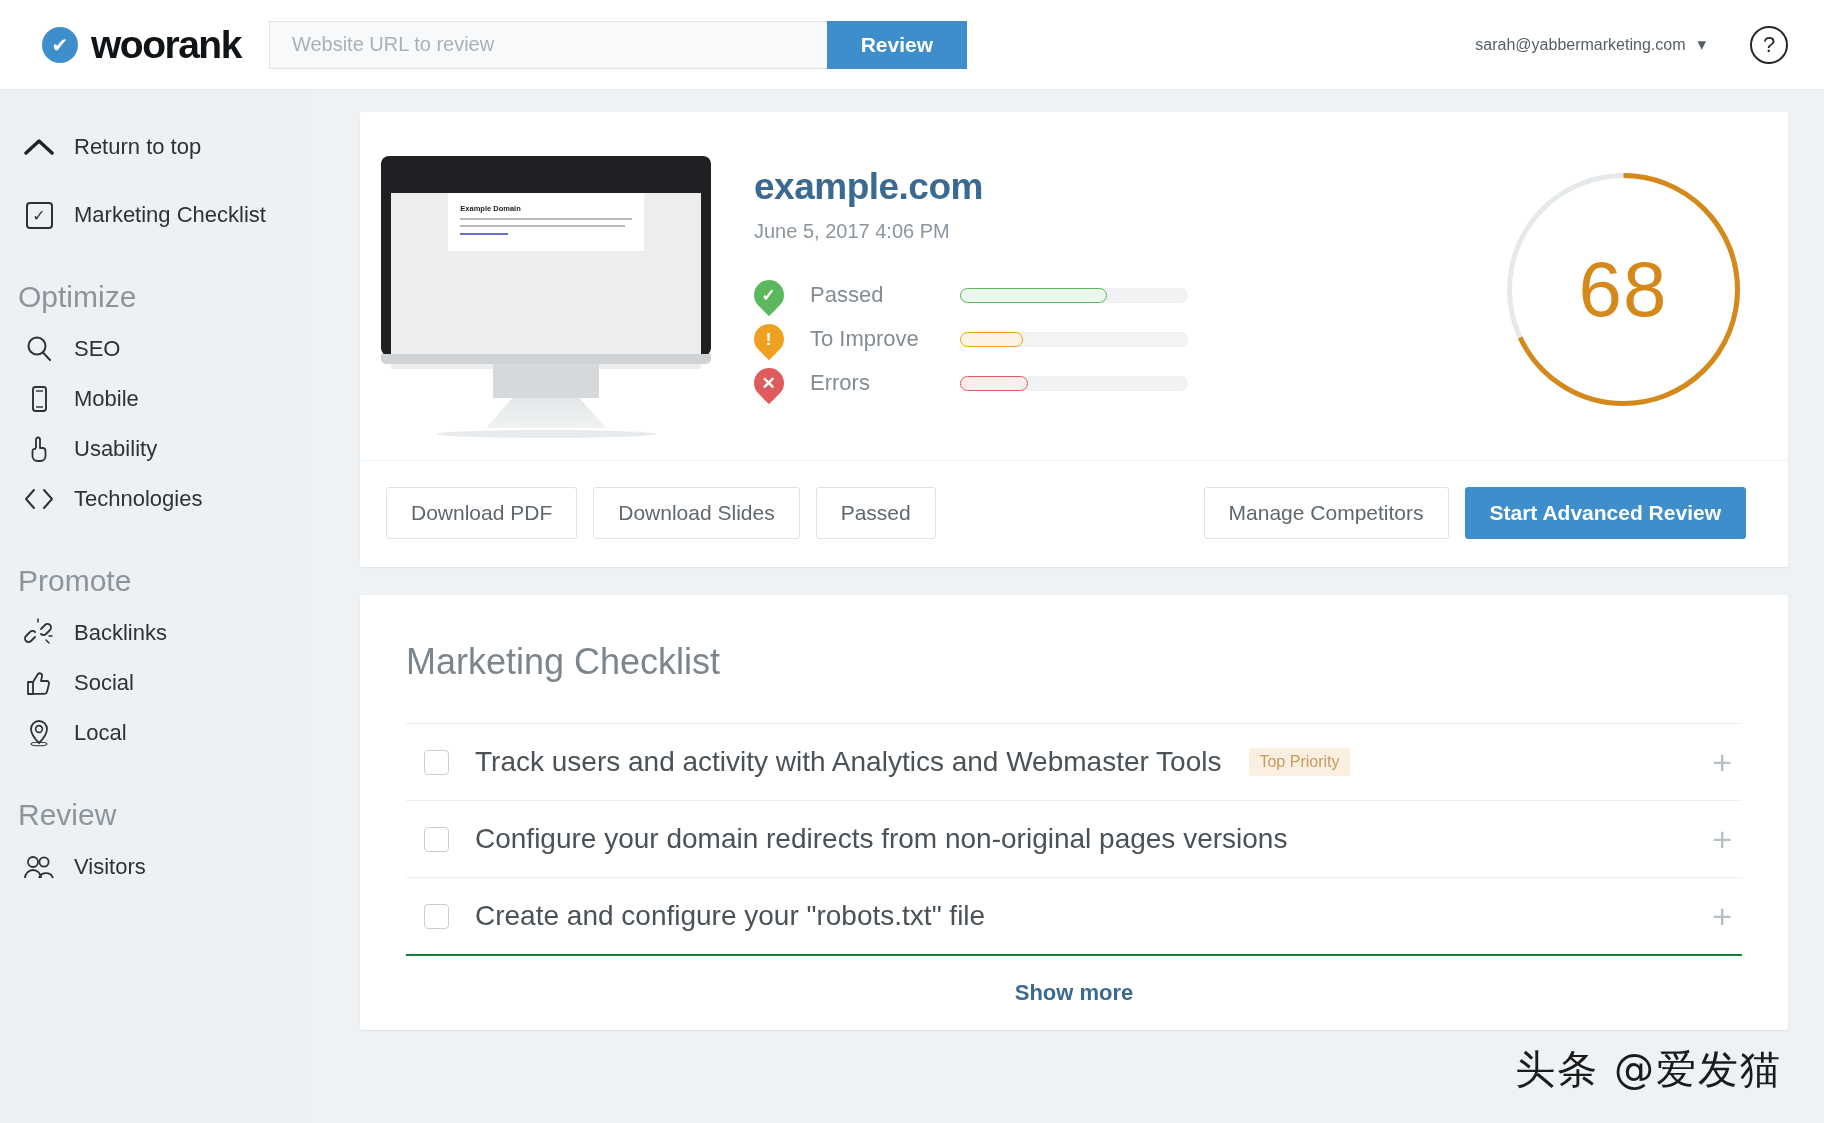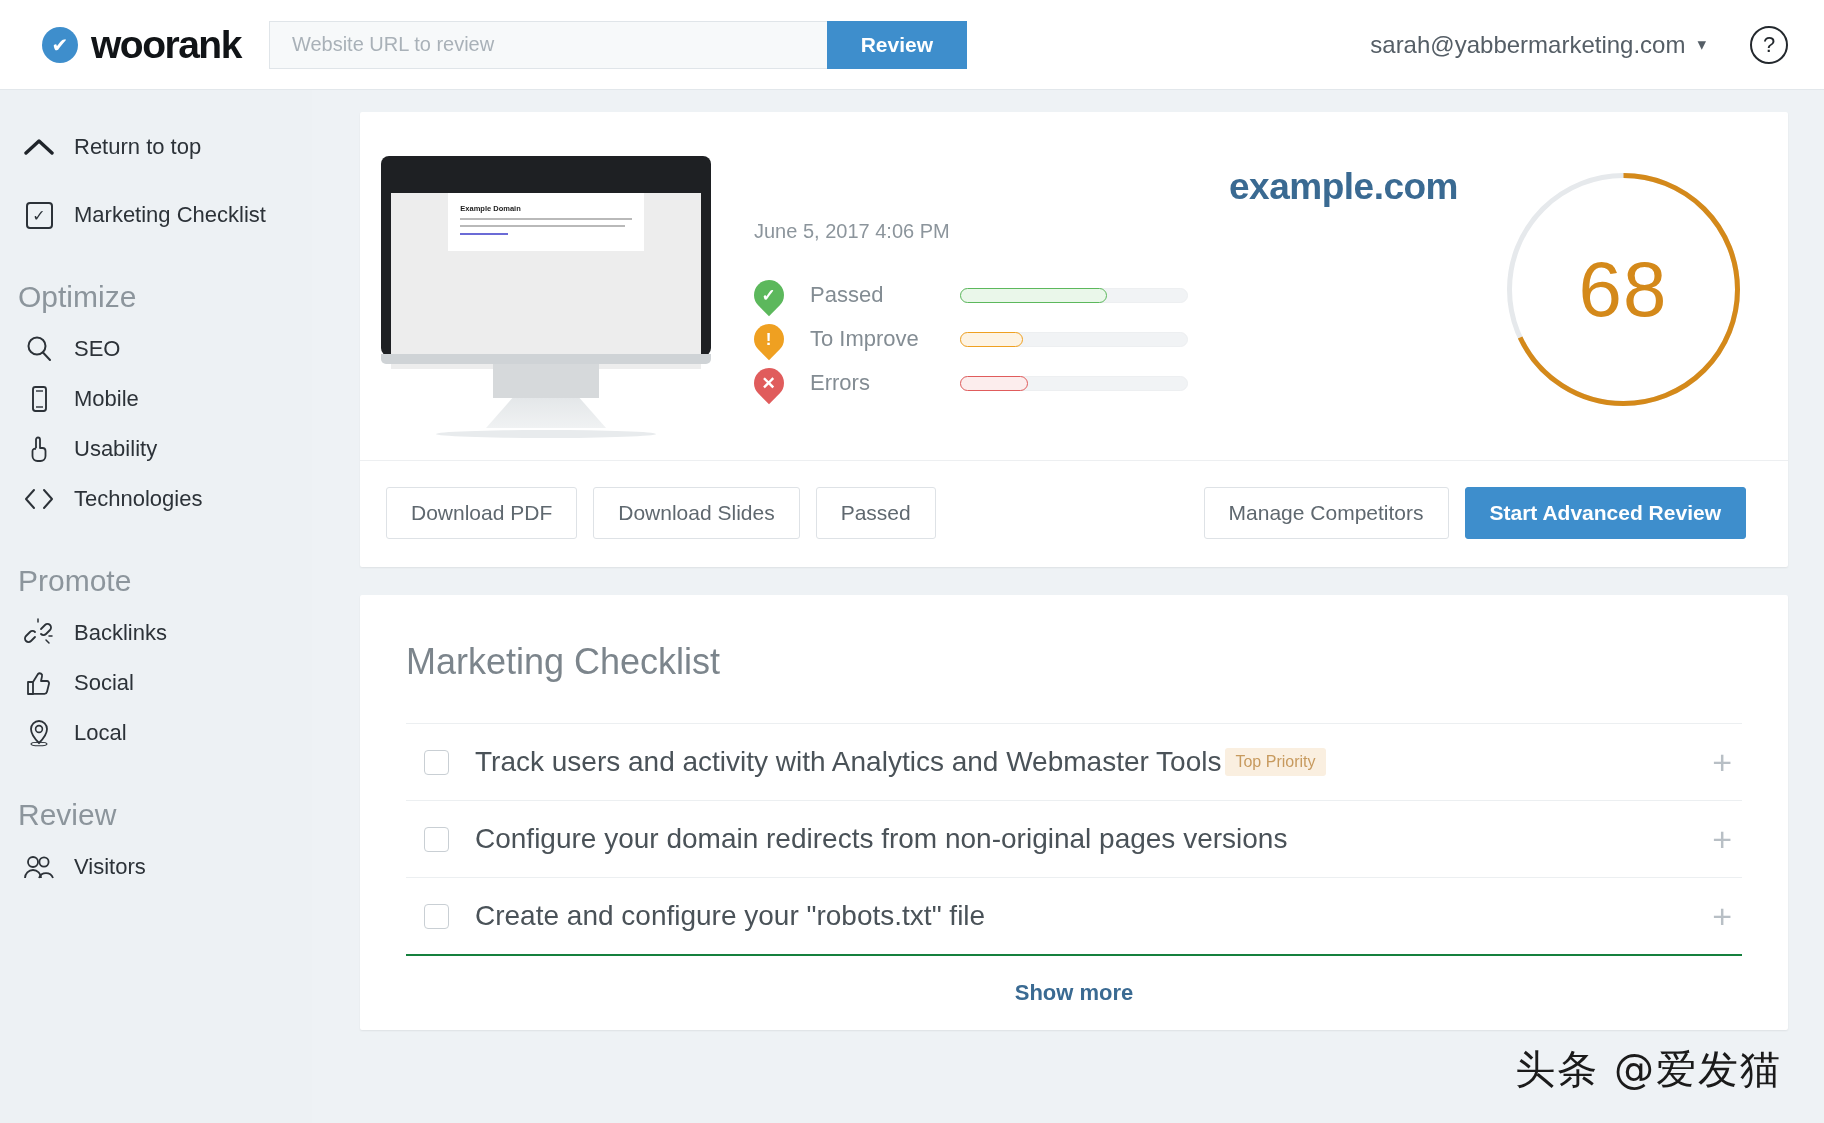--- a/index.html
+++ b/index.html
@@ -42,21 +42,21 @@
   .review-btn {
     width: 140px; border: none; background: #3E8ECC; color: #fff;
     font-size: 21px; font-weight: bold; cursor: pointer;
     font-family: "Liberation Sans", sans-serif;
   }
   .topbar-right {
     margin-left: auto; margin-right: 36px;
     display: flex; align-items: center; gap: 44px;
   }
   .account { display: flex; align-items: center; gap: 12px; cursor: pointer; }
-  .account-email { font-size: 24px; color: #555E66; }
+  .account-email { font-size: 16px; color: #555E66; }
   .caret { font-size: 17px; color: #555E66; }
   .help-icon {
     width: 38px; height: 38px; border-radius: 50%;
     border: 2.2px solid #23282D; display: flex; align-items: center;
     justify-content: center; font-size: 22px; color: #23282D; cursor: pointer;
   }
 
   
   .sidebar {
     position: absolute; top: 90px; left: 0; width: 312px; height: 1033px;
@@ -113,21 +113,21 @@
     background: linear-gradient(#E4E7E9, #F0F2F3);
     clip-path: polygon(22% 0, 78% 0, 100% 100%, 0 100%);
   }
   .mon-shadow {
     width: 220px; height: 8px; border-radius: 50%;
     background: #E8EBED; margin: 2px auto 0 auto;
   }
 
   
   .info-col { flex: 1; padding-left: 22px; padding-top: 26px; }
-  .site-title { font-size: 37px; font-weight: bold; color: #3A6A92; letter-spacing: -0.5px; text-align: right; }
+  .site-title { font-size: 37px; font-weight: bold; color: #3A6A92; letter-spacing: -0.5px; }
   .site-date { font-size: 20px; color: #8C959C; margin-top: 12px; }
   .stat-list { margin-top: 30px; }
   .stat-row { display: flex; align-items: center; height: 44px; }
   .stat-badge {
     width: 30px; height: 30px; border-radius: 50% 50% 0 50%;
     transform: rotate(45deg); display: flex; align-items: center; justify-content: center;
   }
   .stat-badge > span { transform: rotate(-45deg); color: #fff; font-size: 17px; font-weight: bold; line-height: 1;}
   .stat-name { width: 150px; margin-left: 26px; font-size: 22px; color: #838C93; }
   .bar-track {
@@ -170,21 +170,21 @@
   .ck-row {
     display: flex; align-items: center; height: 77px;
     border-top: 1px solid #ECEFF1;
   }
   .ck-box {
     width: 25px; height: 25px; border: 1.6px solid #C9CFD4; border-radius: 4px;
     margin-left: 18px; cursor: pointer; background: #fff;
   }
   .ck-text { margin-left: 26px; font-size: 28px; color: #4A5258; }
   .ck-badge {
-    margin-left: 4px; background: #FAEFE0; color: #C79A5E;
+    margin-left: 28px; background: #FAEFE0; color: #C79A5E;
     font-size: 16px; padding: 5px 10px; border-radius: 3px; white-space: nowrap;
   }
   .ck-plus {
     margin-left: auto; margin-right: 10px; font-size: 34px; color: #B8BFC5;
     font-weight: 300; cursor: pointer; line-height: 1;
   }
   .ck-footer {
     border-top: 2px solid #15803d; height: 76px;
     display: flex; align-items: center; justify-content: center; text-align: center;
   }

